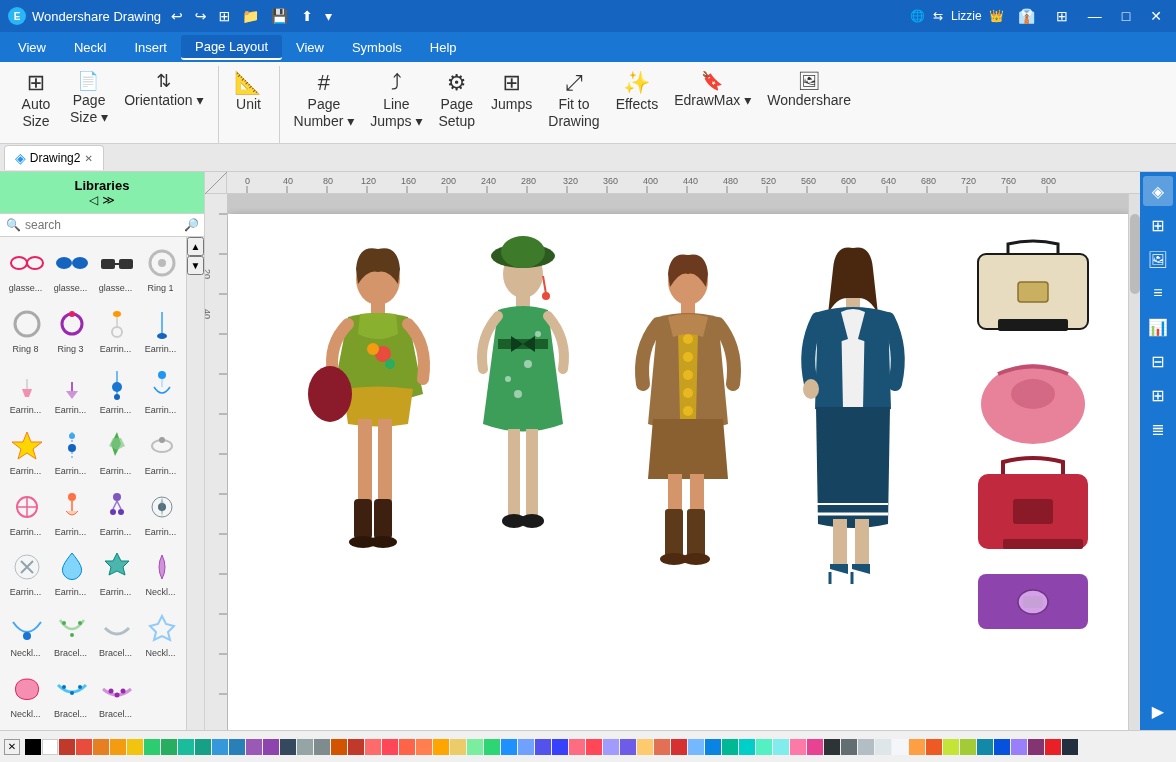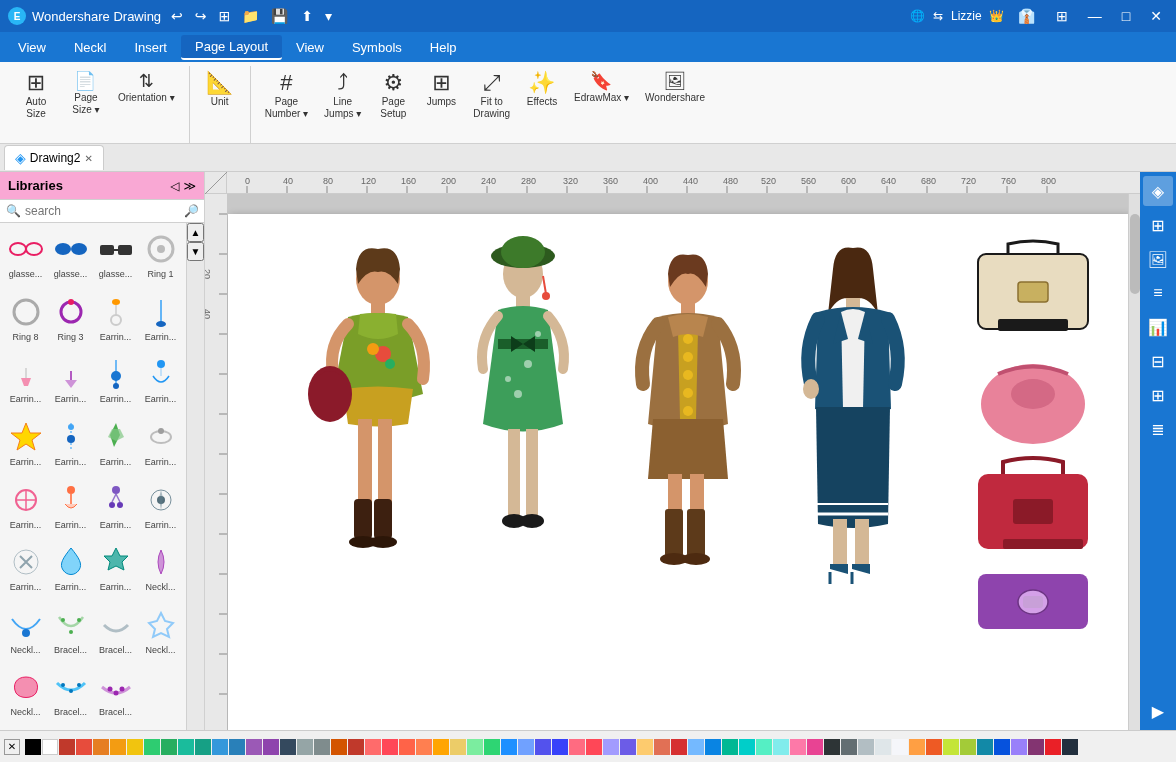--- a/index.html
+++ b/index.html
@@ -35,21 +35,21 @@
       display: flex; align-items: flex-start; padding: 2px 8px 0;
       border-right: 1px solid #d0d0d0; gap: 4px;
     }
     .ribbon-group:last-child { border-right: none; }
     .ribbon-btn {
       display: flex; flex-direction: column; align-items: center; justify-content: flex-start;
       padding: 4px 6px; cursor: pointer; border-radius: 3px; background: none; border: none;
       min-width: 44px; font-size: 11px; color: #333; gap: 2px;
     }
     .ribbon-btn .icon { font-size: 22px; line-height: 1; }
-    .ribbon-btn .label { font-size: 10px; text-align: center; line-height: 1.2; }
+    .ribbon-btn .label { font-size: 14px; text-align: center; line-height: 1.2; }
     .ribbon-btn-large { min-width: 48px; }
 
     
     .tab-bar {
       display: flex; align-items: center; background: #e8e8e8; border-bottom: 1px solid #ccc;
       height: 28px; padding: 0 4px;
     }
     .tab {
       display: flex; align-items: center; gap: 4px; padding: 4px 10px;
       background: white; border: 1px solid #ccc; border-bottom: none; border-radius: 4px 4px 0 0;
@@ -62,42 +62,42 @@
       display: flex; height: calc(762px - 32px - 30px - 82px - 28px - 32px);
     }
 
     
     .sidebar {
       width: 205px; background: #f5f5f5; border-right: 1px solid #d0d0d0;
       display: flex; flex-direction: column; overflow: hidden;
     }
     .sidebar-header {
       display: flex; align-items: center; justify-content: space-between;
-      padding: 6px 8px; background: #f9a8d4; border-bottom: 1px solid #d0d0d0;
+      padding: 6px 8px; background: #86efac; border-bottom: 1px solid #d0d0d0; flex-direction: column;
     }
     .sidebar-title { font-size: 13px; font-weight: 600; }
     .sidebar-search {
       display: flex; align-items: center; padding: 4px 6px; gap: 4px;
       border-bottom: 1px solid #d0d0d0; background: white;
     }
     .sidebar-search input {
       border: none; outline: none; font-size: 12px; flex: 1; background: transparent;
     }
     .sidebar-nav-arrows {
       display: flex; flex-direction: column; align-items: center; width: 18px;
       background: #e8e8e8; border-left: 1px solid #d0d0d0;
     }
     .nav-arrow { font-size: 10px; cursor: pointer; padding: 2px; }
 
     .library-grid {
       display: grid; grid-template-columns: repeat(4, 1fr); padding: 4px;
       gap: 2px; overflow-y: auto; flex: 1;
     }
     .lib-item {
-      display: flex; flex-direction: column; align-items: center; padding: 4px 2px;
+      display: flex; flex-direction: column; align-items: flex-end; padding: 4px 2px;
       cursor: pointer; border-radius: 3px; gap: 2px;
     }
     .lib-item .thumb { width: 36px; height: 36px; display: flex; align-items: center; justify-content: center; font-size: 20px; }
     .lib-item .name { font-size: 9px; text-align: center; color: #444; overflow: hidden; text-overflow: ellipsis; white-space: nowrap; width: 100%; }
 
     
     .canvas-area {
       flex: 1; display: flex; flex-direction: column; overflow: hidden; position: relative;
     }
     .ruler-corner { width: 22px; height: 22px; background: #e8e8e8; border-right: 1px solid #ccc; border-bottom: 1px solid #ccc; }

